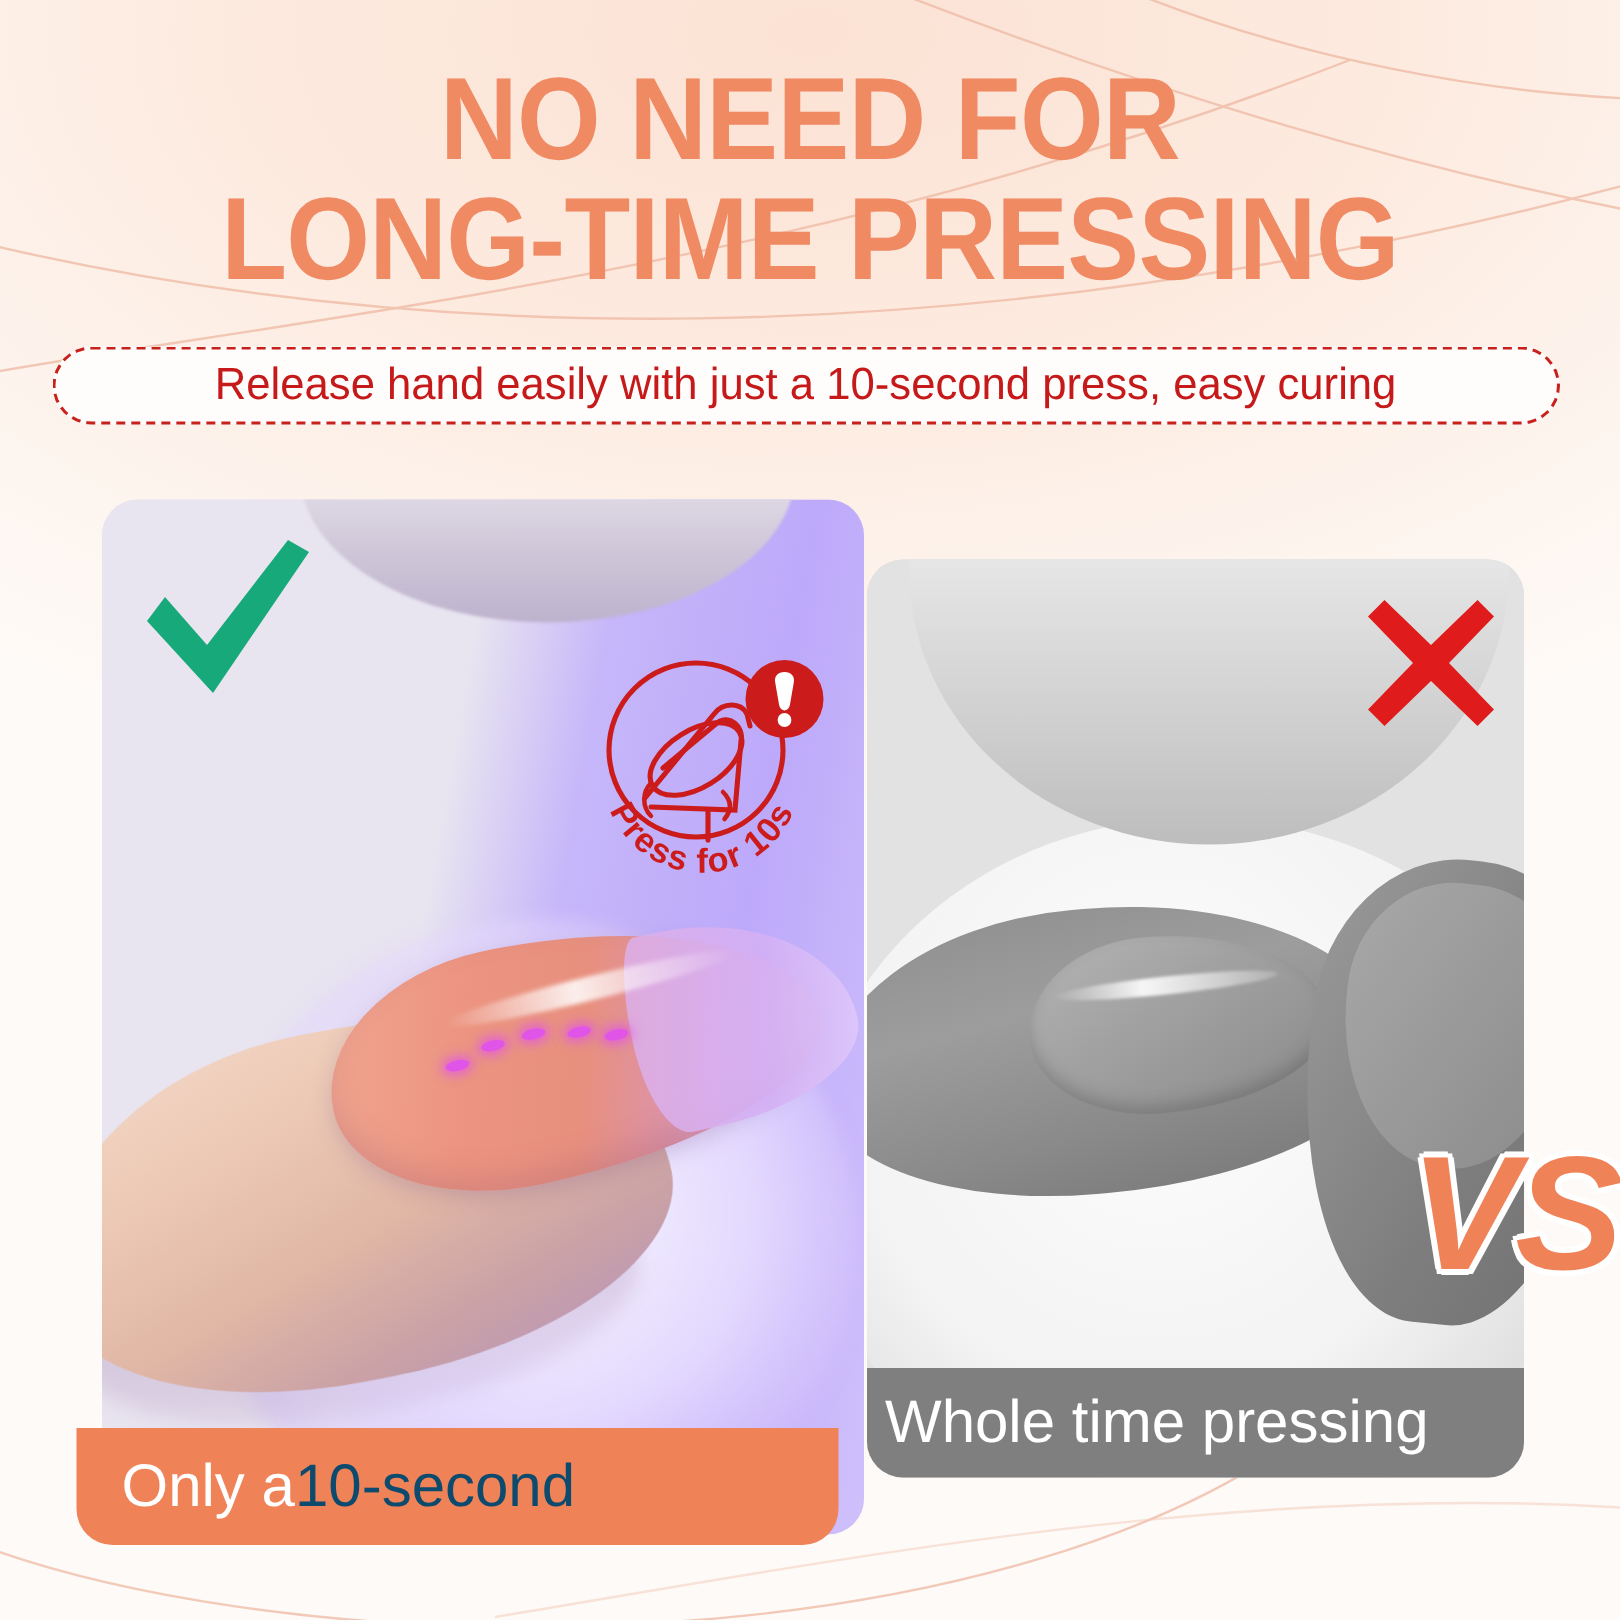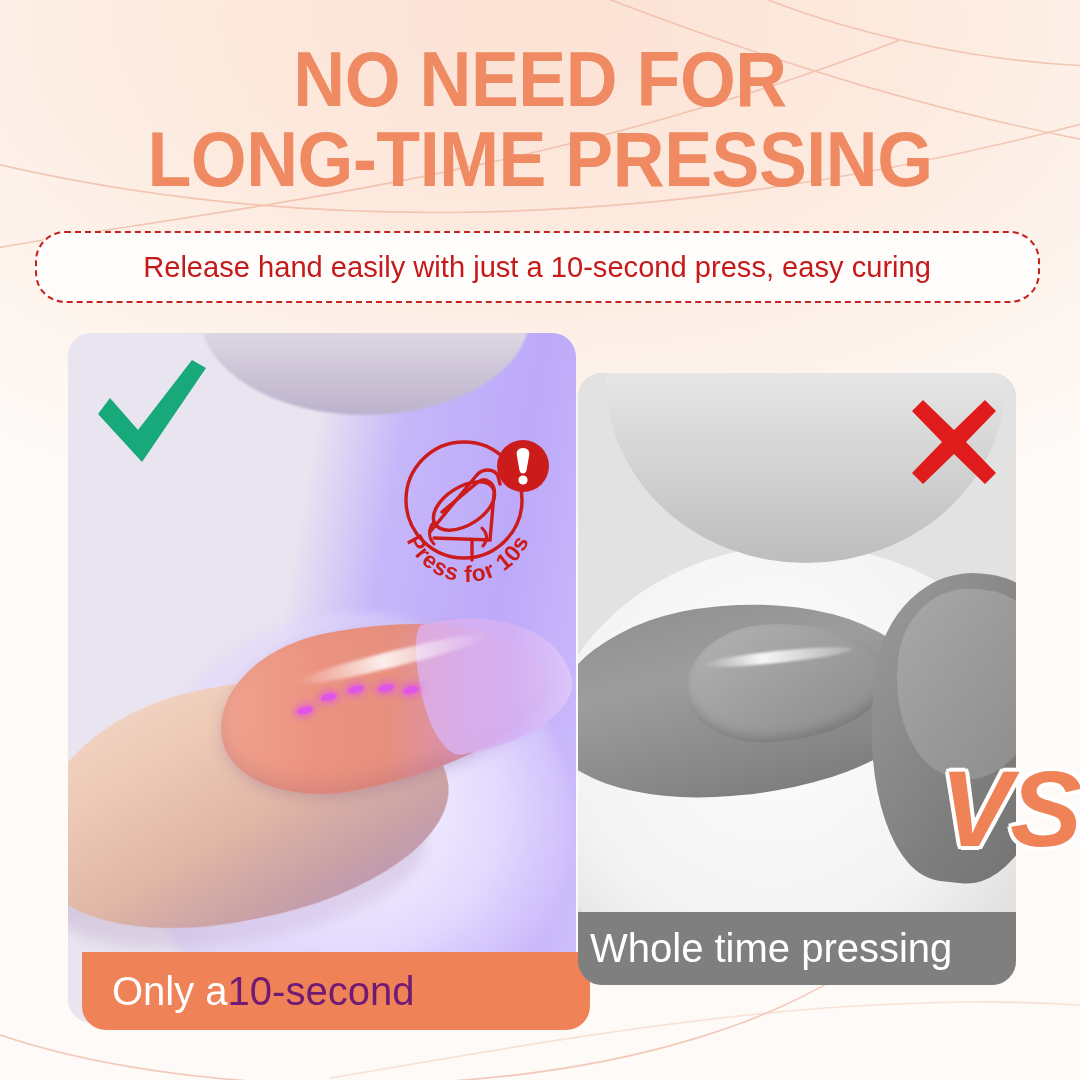--- a/index.html
+++ b/index.html
@@ -26,21 +26,21 @@
     font-size:78px;line-height:0.97;
     letter-spacing:-0.5px;
     transform:scaleX(0.92);
     transform-origin:50% 0;
   }
   .heading .l1{display:block;}
   .heading .l2{display:block;margin-top:4px;}
 
   
   .subtitle-pill{
-    position:absolute;left:35px;top:231px;width:1005px;height:72px;
+    position:absolute;left:35px;top:231px;width:1005px;height:52px;
     background:#fffdfb;
     border:2px dashed #c8201c;
     border-radius:30px;
     display:flex;align-items:center;justify-content:center;
     box-sizing:border-box;
   }
   .subtitle-text{
     color:#c5191a;font-size:30px;font-weight:normal;white-space:nowrap;
     transform:scaleX(0.97);
   }
@@ -181,32 +181,32 @@
     pointer-events:none;
   }
 
   
   .cap{
     position:absolute;display:flex;align-items:center;
     font-size:40px;color:#ffffff;white-space:nowrap;
     box-sizing:border-box;
   }
   .cap-left{
-    left:82px;top:952px;width:508px;height:78px;
+    left:51px;top:952px;width:508px;height:78px;
     background:#f08258;
     border-radius:0 0 24px 24px;
     padding-left:30px;
   }
   .cap-right{
     left:578px;top:912px;width:438px;height:73px;
     background:#807f7f;
     border-radius:0 0 24px 24px;
     padding-left:12px;
   }
-  .cap .hl{color:#701a75;}
+  .cap .hl{color:#0c4a6e;}
 </style>
 </head>
 <body>
 
 <div class="canvas">
 
   <svg class="bg-arcs" viewBox="0 0 1080 1080" xmlns="http://www.w3.org/2000/svg">
     <g fill="none" stroke="#eeb9a3" stroke-width="1.6" opacity="0.75">
       <path d="M -60 258 C 180 212 520 188 900 40"></path>
       <path d="M -60 150 C 240 230 640 250 1140 108"></path>

